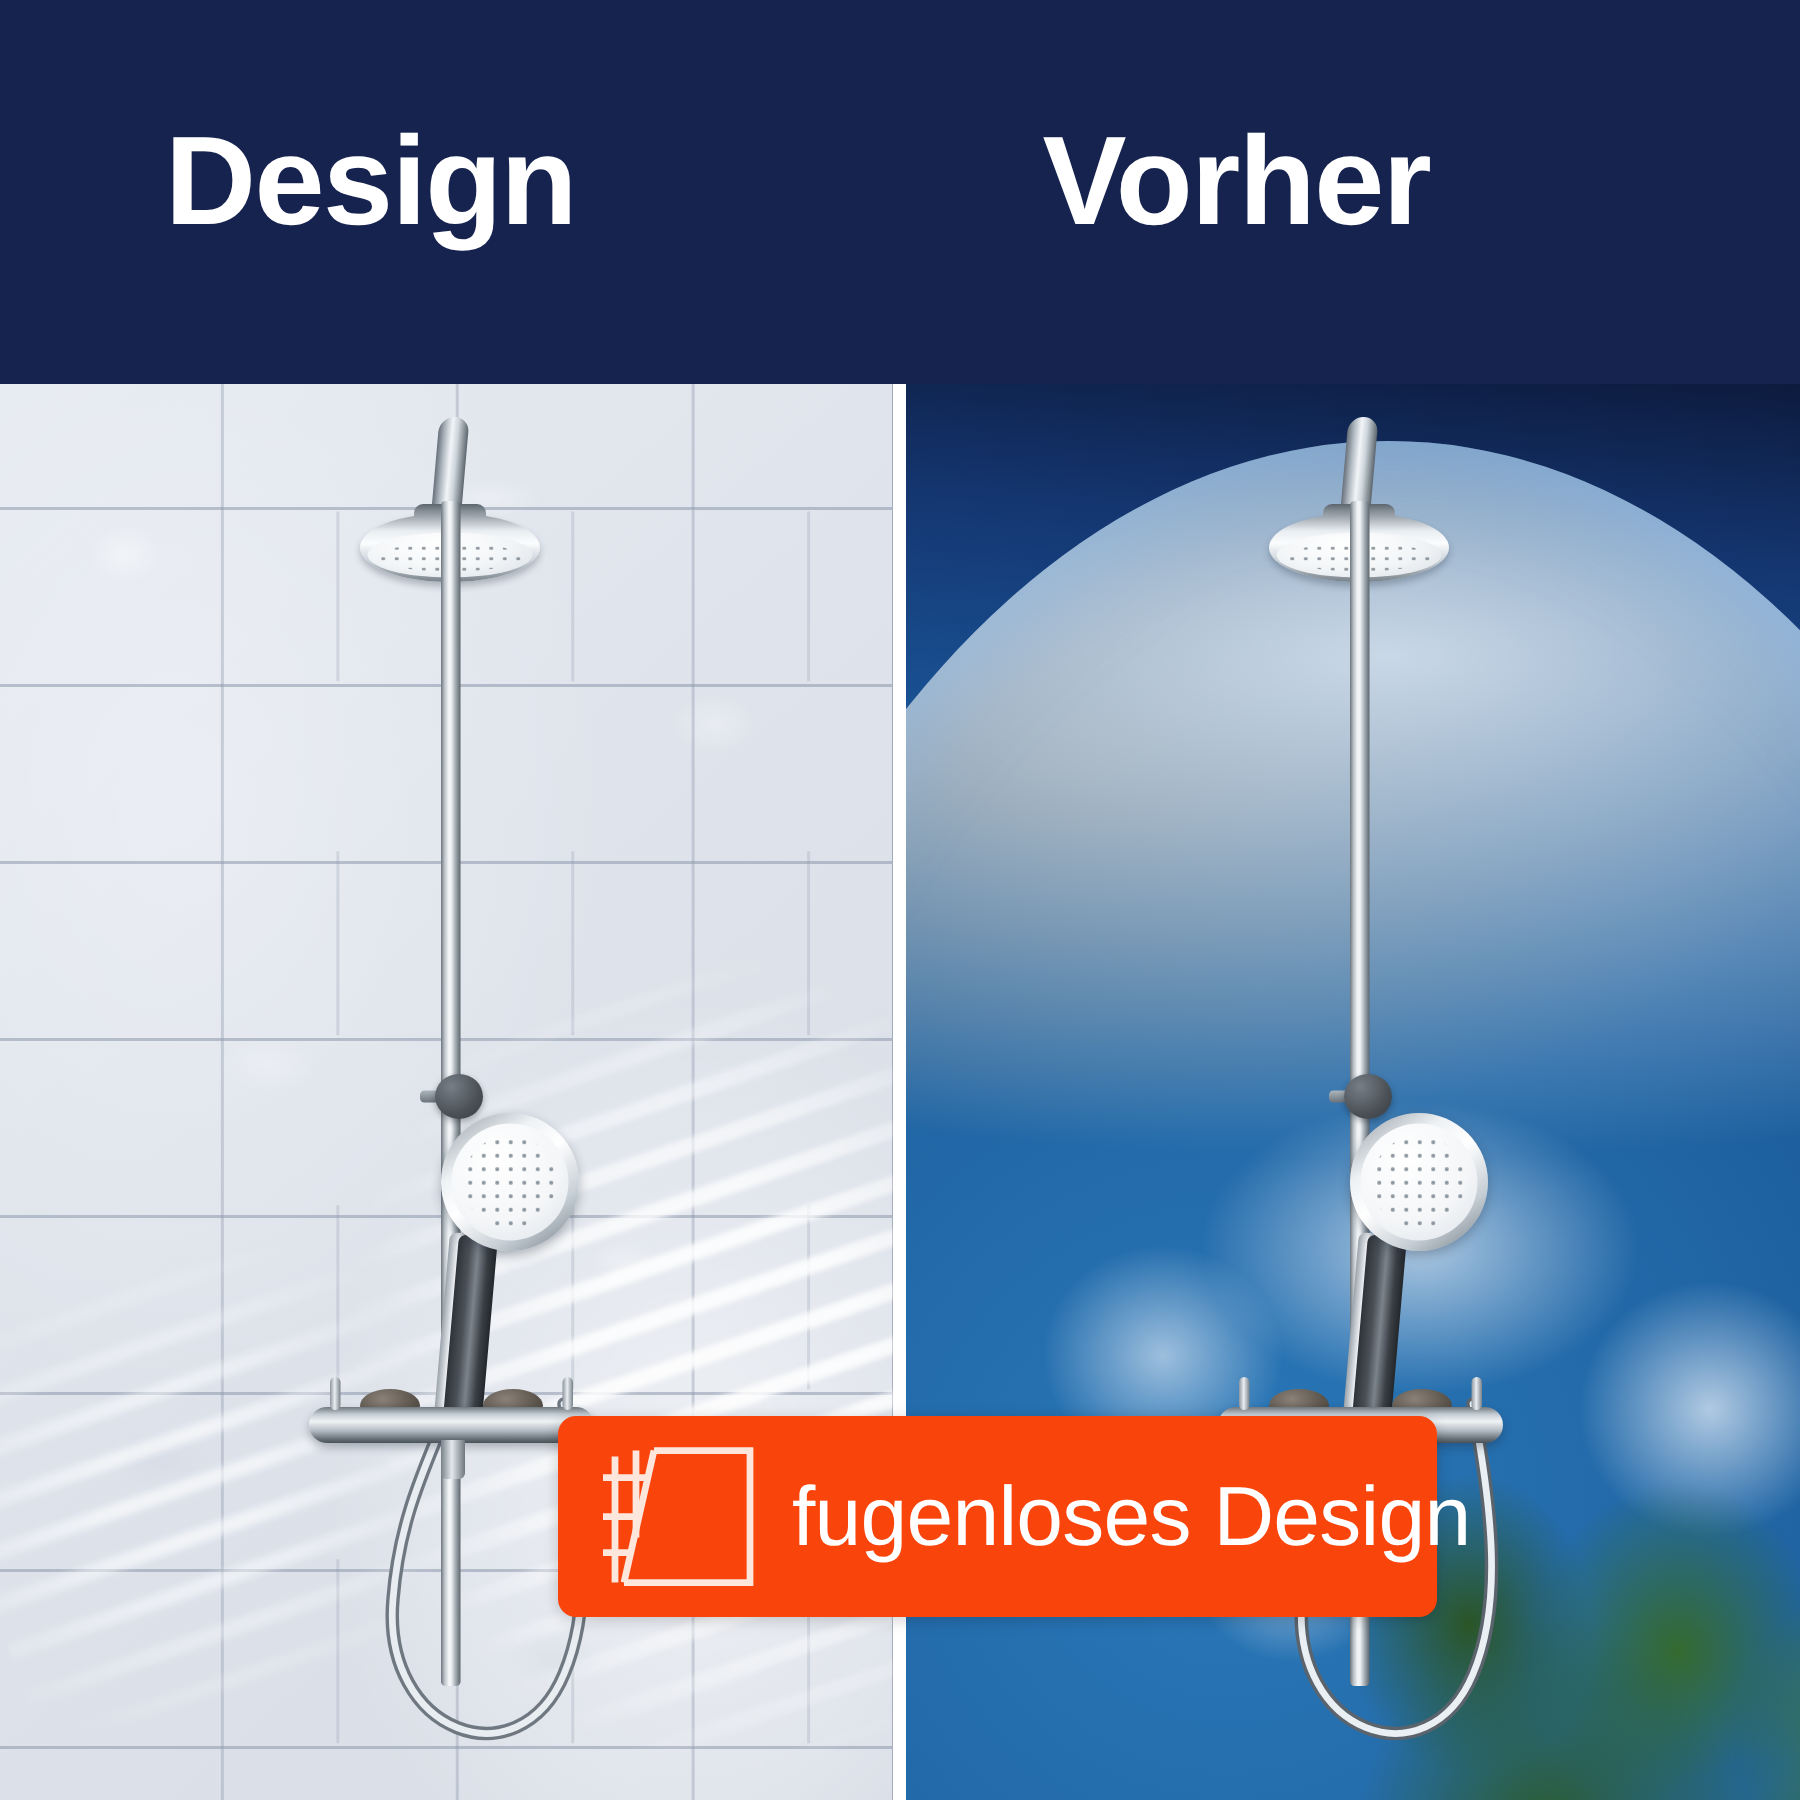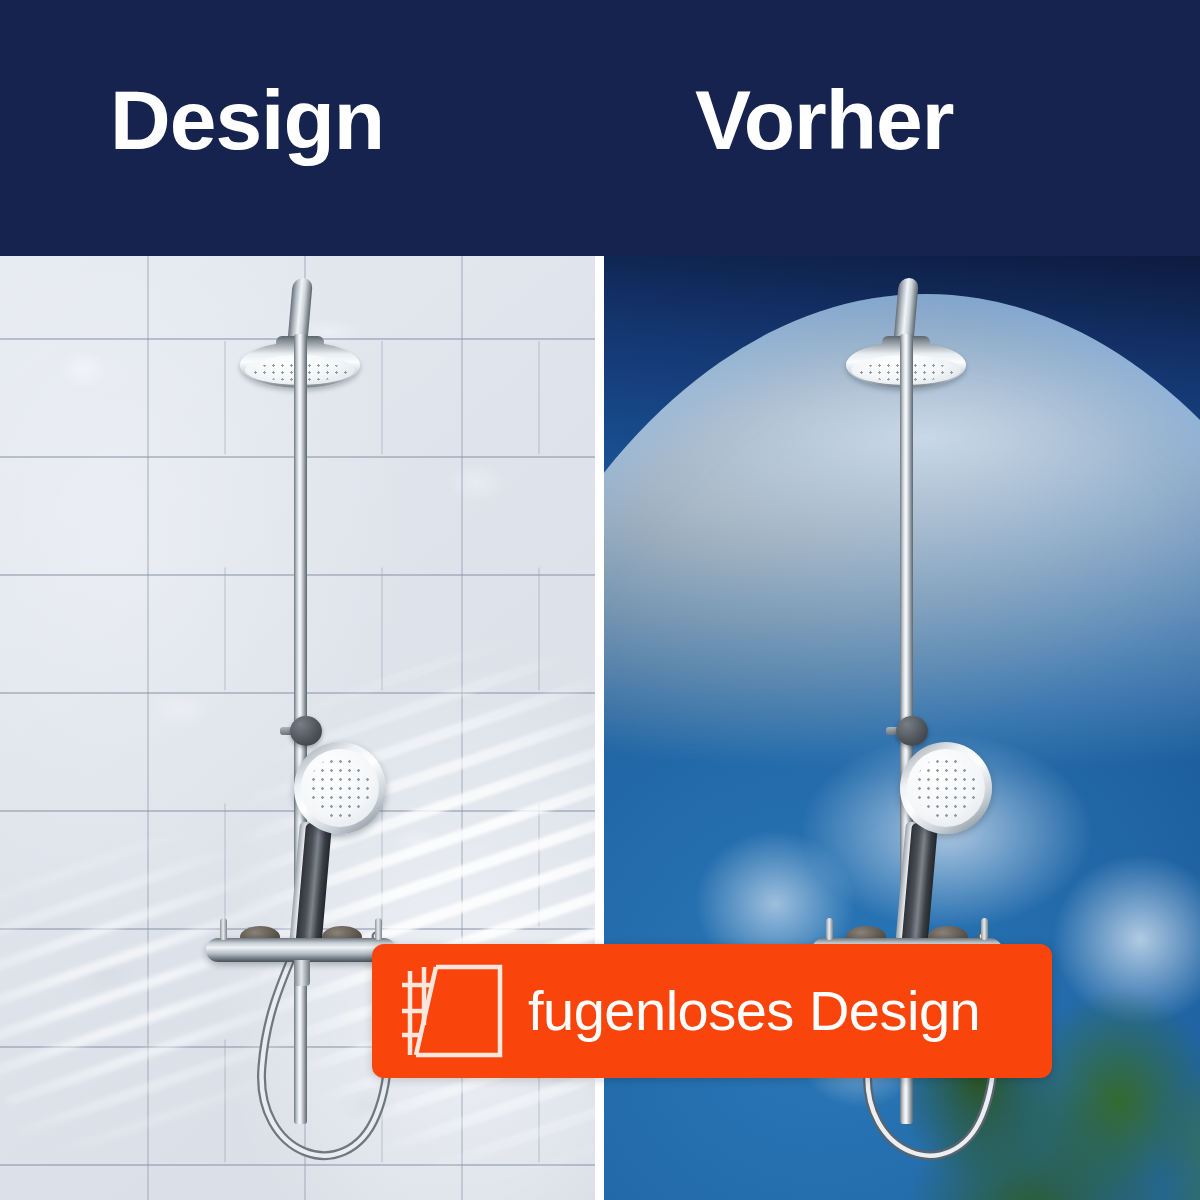--- a/index.html
+++ b/index.html
@@ -196,21 +196,21 @@
   .valve .mount.l{ left:34px; } .valve .mount.r{ right:34px; }
   .valve .outlet{ position:absolute; left:88px; top:28px; width:16px; height:26px;
     border-radius:0 0 4px 4px;
     background:linear-gradient(to right,#79828a,#e2e8ed 45%,#6e777f); }
 
   
   .hose{ position:absolute; left:78px; top:560px; width:180px; height:380px; }
   .hose svg{ display:block; }
 
   
-  .badge{ position:absolute; left:372px; top:944px; width:680px; height:134px;
+  .badge{ position:absolute; left:372px; top:944px; width:586px; height:134px;
     background:#f9440c; border-radius:12px; z-index:35;
     display:flex; align-items:center; padding:0 28px;
     box-shadow:0 2px 10px rgba(0,0,0,.18); }
   .badge-icon{ width:104px; height:96px; flex:0 0 104px; margin-right:24px; }
   .badge-icon svg{ display:block; }
   .badge-text{ color:#ffffff; font-size:56px; line-height:1;
     white-space:nowrap; letter-spacing:-.5px; }
 </style>
 </head>
 <body>

